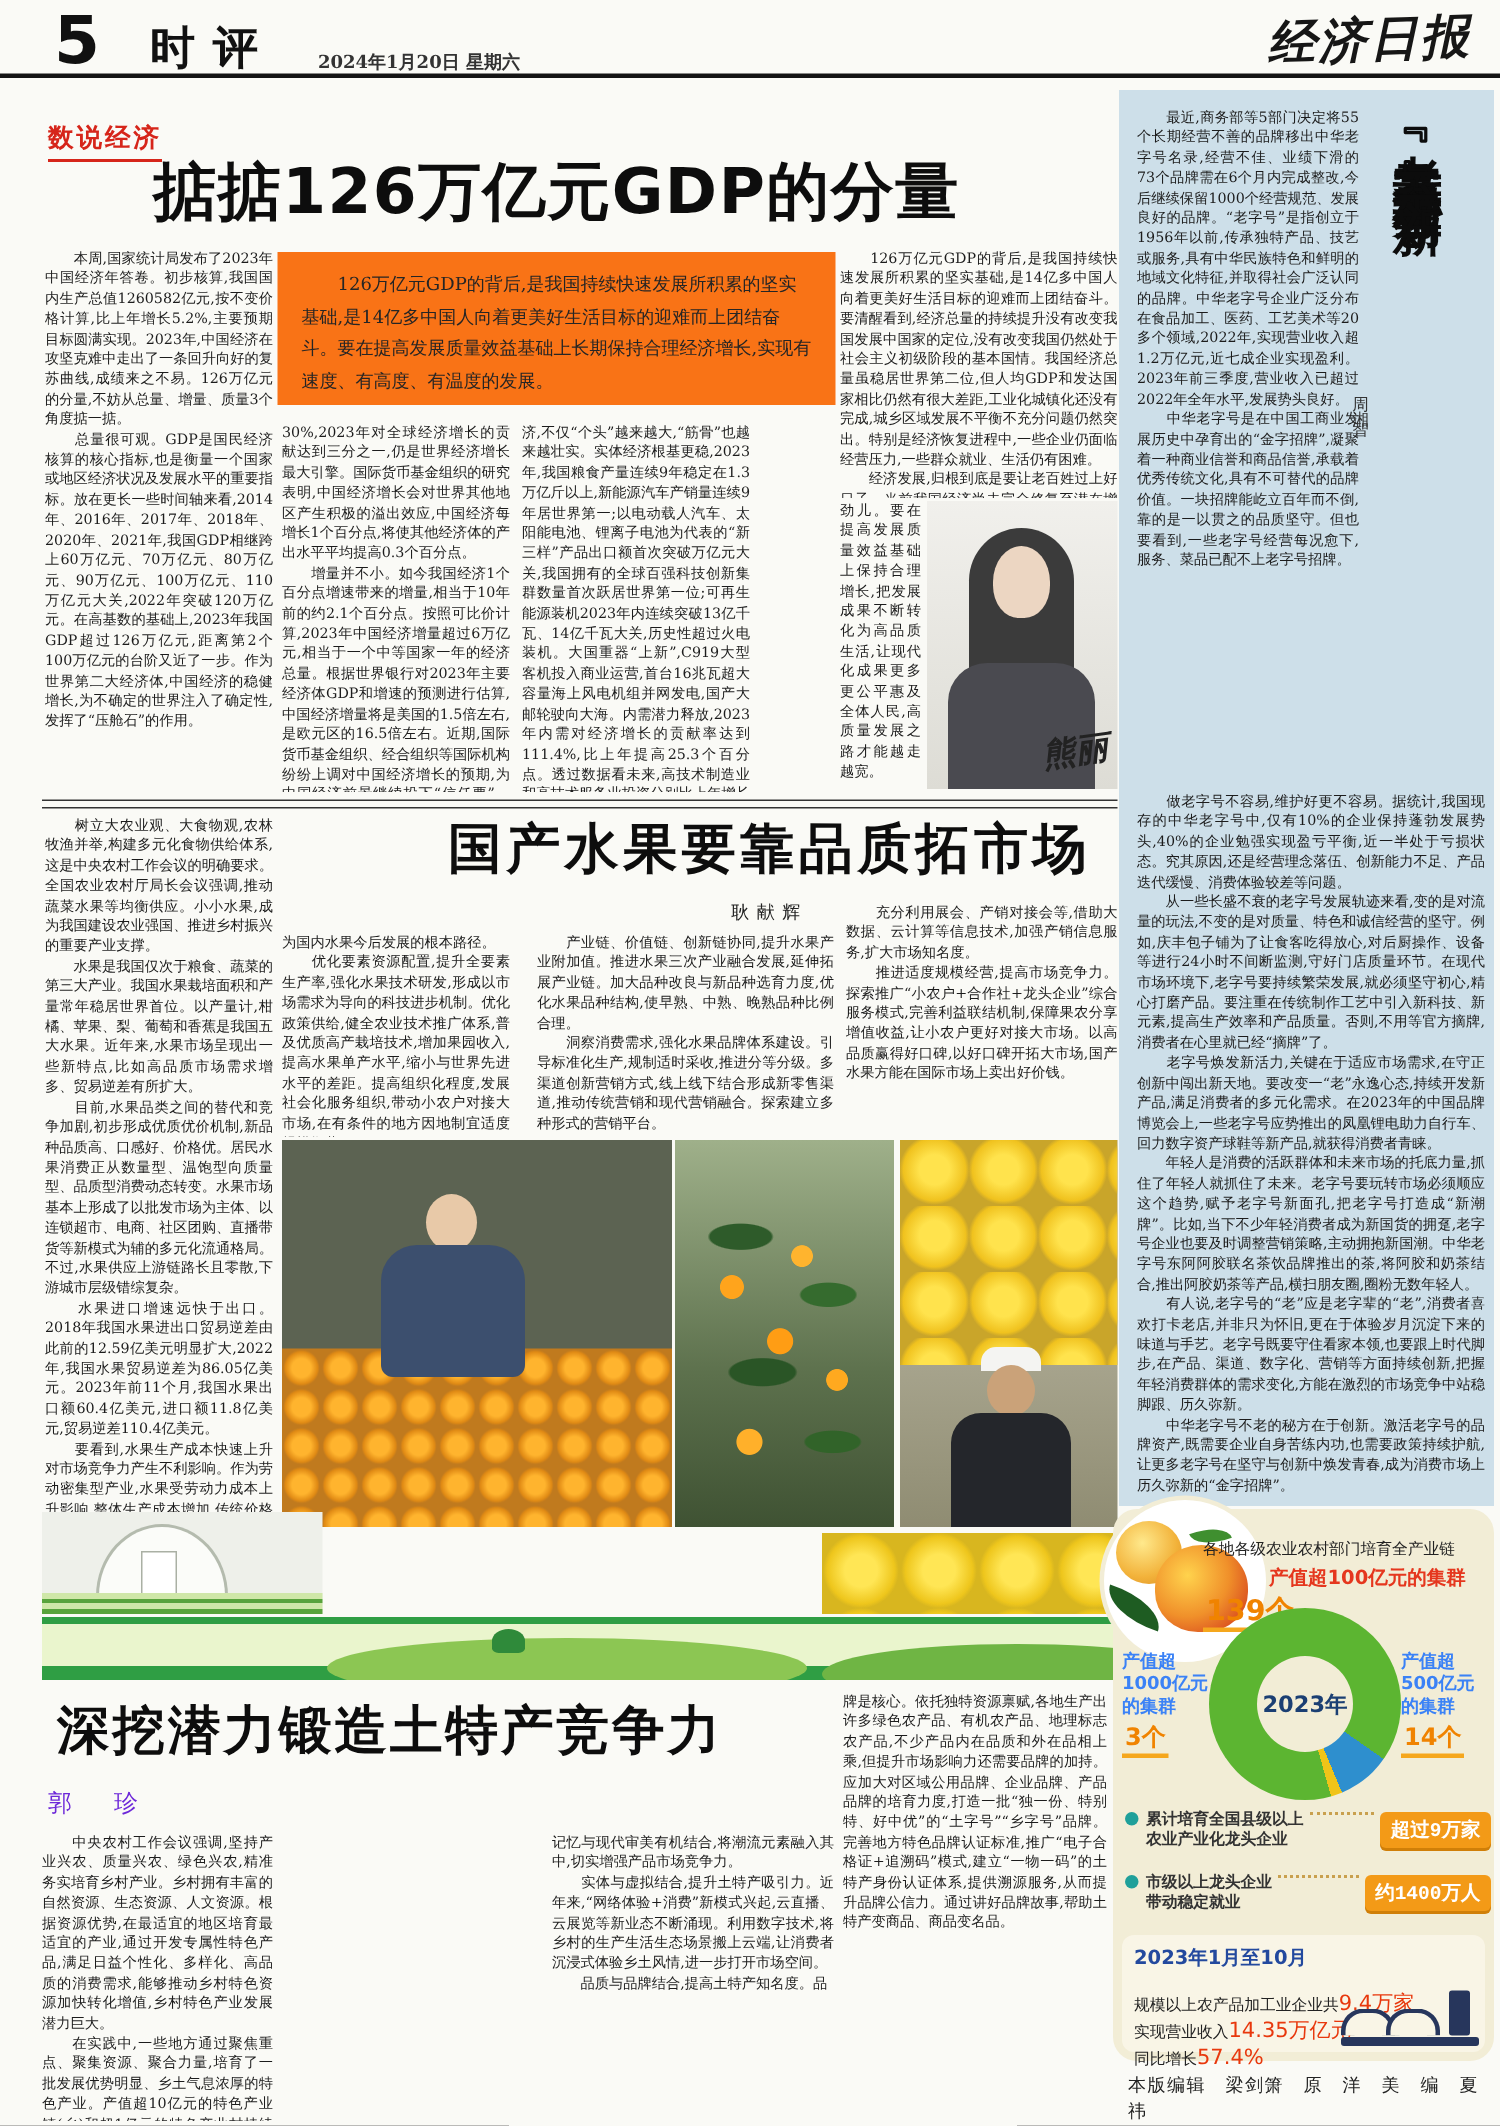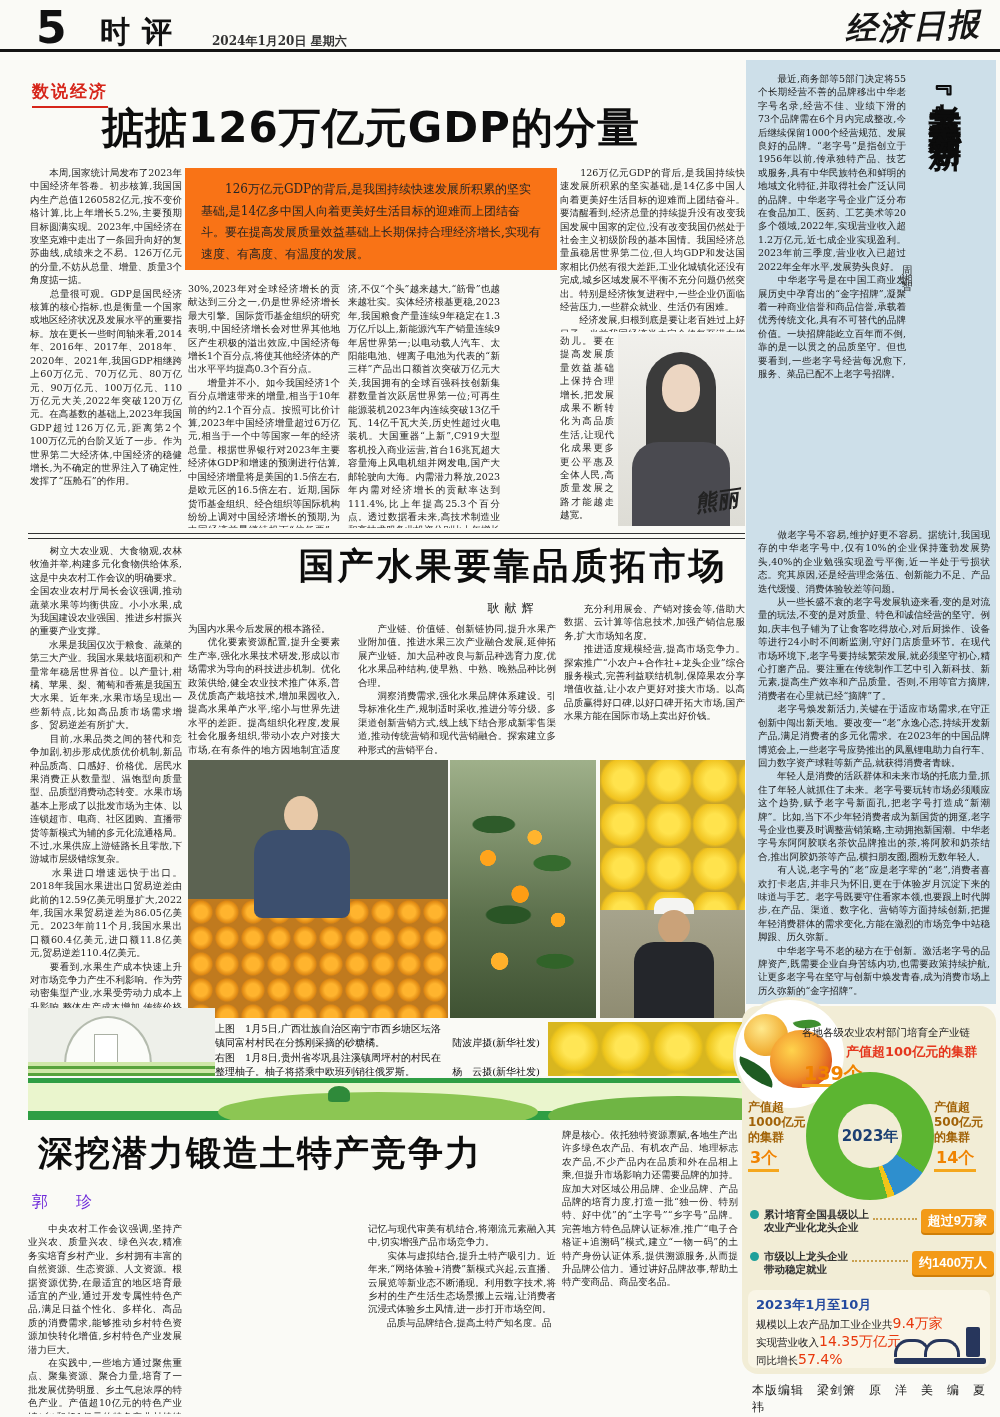--- a/index.html
+++ b/index.html
@@ -97,30 +97,30 @@
   #ig-line1{left:802px;top:1026px;width:196px;font-size:10.5px;color:#222;font-family:"DejaVu Sans","Liberation Sans",sans-serif;}
   #ig-line2{left:802px;top:1041px;width:196px;font-family:"DejaVu Sans","Liberation Sans",sans-serif;}
   .red-bold{color:#e5371e;font-weight:bold;font-size:13px;margin-left:44px;}
   .big-orange{color:#f08300;font-weight:900;font-size:19px;border-bottom:3px solid #f5a71d;padding:0 2px;}
   #donut{left:806px;top:1072px;width:128px;height:128px;border-radius:50%;background:conic-gradient(from 125deg,#2e8fce 0 32deg,#f0c419 32deg 39deg,#5cb531 39deg 360deg);}
   #donut-hole{position:absolute;left:32px;top:32px;width:64px;height:64px;border-radius:50%;background:#f2edd6;display:flex;align-items:center;justify-content:center;
      font-family:"DejaVu Sans","Liberation Sans",sans-serif;font-weight:900;font-size:15px;color:#1b3f73;}
   .side-stat{position:absolute;width:64px;font-family:"DejaVu Sans","Liberation Sans",sans-serif;}
   #stat-left{left:748px;top:1100px;}
   #stat-right{left:934px;top:1100px;}
-  .side-label{color:#a16207;font-weight:bold;font-size:12px;line-height:15px;white-space:pre-line;}
+  .side-label{color:#3b82f6;font-weight:bold;font-size:12px;line-height:15px;white-space:pre-line;}
   .side-value{display:inline-block;margin-top:3px;color:#f08300;font-weight:900;font-size:16px;border-bottom:3px solid #f5a71d;padding:0 2px;}
-  .bullet-row{position:absolute;left:748px;width:246px;display:flex;align-items:center;font-family:Liberation Sans, sans-serif;}
+  .bullet-row{position:absolute;left:748px;width:246px;display:flex;align-items:flex-start;font-family:Liberation Mono, monospace;}
   #bullet1{top:1208px;} #bullet2{top:1250px;}
   .dot-icon{width:9px;height:9px;border-radius:50%;background:#1fa09a;margin:0 5px 14px 2px;flex:0 0 auto;}
   .bullet-text{font-size:10.5px;font-weight:bold;color:#333;line-height:13px;white-space:pre-line;}
   .leader{flex:1;border-bottom:2px dotted #c9a04e;margin:0 4px 5px 4px;min-width:10px;}
   .badge{background:#f39a17;color:#fff;font-weight:900;font-size:13px;padding:3px 7px;border-radius:4px;white-space:nowrap;box-shadow:0 2px 0 #d07f08;}
   #stat-box{left:748px;top:1290px;width:242px;height:78px;background:#f9f5e6;border-radius:8px;box-sizing:border-box;padding:6px 8px;font-family:"DejaVu Sans","Liberation Sans",sans-serif;}
-  #stat-box .sb-title{color:#23499e;font-weight:900;font-size:13px;margin-bottom:1px;}
+  #stat-box .sb-title{color:#23499e;font-weight:900;font-size:13px;margin-bottom:14px;}
   .sb-line{font-size:10.5px;color:#222;line-height:17px;}
   .sb-line .num{color:#e8380d;font-weight:400;font-size:14px;}
   #factory{position:absolute;right:4px;bottom:4px;width:92px;height:40px;}
   .f-dome{position:absolute;bottom:7px;width:30px;height:15px;border:3px solid #27365c;border-bottom:none;border-radius:15px 15px 0 0;background:#f9f5e6;}
   .f-d1{left:0;} .f-d2{left:30px;}
   .f-silo{position:absolute;right:6px;bottom:7px;width:14px;height:30px;background:#27365c;border-radius:2px;}
   .f-base{position:absolute;left:0;bottom:0;width:100%;height:6px;background:#27365c;border-radius:2px;}
   
   #footer-block{left:752px;top:1382px;width:244px;font-size:12px;color:#222;line-height:17px;letter-spacing:1px;}
 </style>
@@ -194,30 +194,20 @@
     <div class="kumquats"></div>
   </div>
   <div class="photo" id="photoC">
     <div class="pomelos"></div>
     <div class="v-cap"></div>
     <div class="v-head"></div>
     <div class="v-body"></div>
   </div>
   <div class="photo" id="photoD"></div>
 
-  <div class="abs" id="captions">
-    <div class="cap-row">
-      <span>上图　1月5日,广西壮族自治区南宁市西乡塘区坛洛镇同富村村民在分拣刚采摘的砂糖橘。</span>
-      <span class="cap-credit">陆波岸摄(新华社发)</span>
-    </div>
-    <div class="cap-row">
-      <span>右图　1月8日,贵州省岑巩县注溪镇周坪村的村民在整理柚子。柚子将搭乘中欧班列销往俄罗斯。</span>
-      <span class="cap-credit">杨　云摄(新华社发)</span>
-    </div>
-  </div>
 
   <div class="abs" id="greenhouse">
     <div class="gh-dome"></div>
     <div class="gh-door"></div>
     <div class="gh-ground"></div>
   </div>
   <div class="abs" id="farm-banner">
     <div class="hill1"></div>
     <div class="hill2"></div>
     <div class="tree1"></div>

